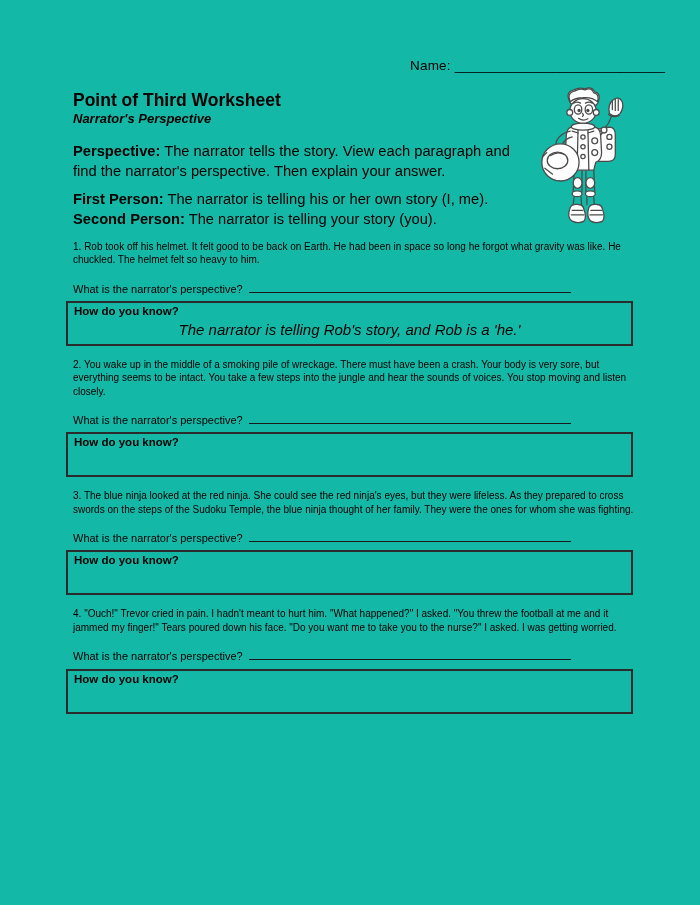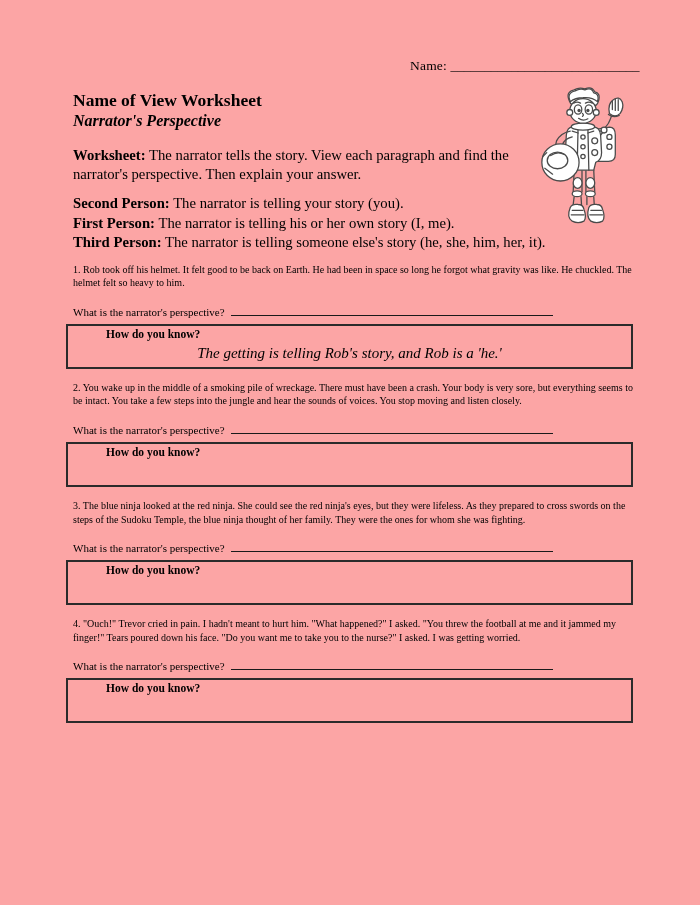--- a/index.html
+++ b/index.html
@@ -1,20 +1,20 @@
 <!DOCTYPE html>
 <html><head>
 <meta charset="utf-8">
 <style>
   html,body{margin:0;padding:0;background:#fff;}
   .page{
     position:relative;
     width:700px;height:905px;
-    background:#fca5a5;
-    font-family:Liberation Serif, serif;
+    background:#14b8a6;
+    font-family:Liberation Sans, sans-serif;
     color:#000;
     overflow:hidden;
   }
   .name-row{
     position:absolute;
     top:58px;left:410px;
     font-size:13.5px;
     white-space:nowrap;
     letter-spacing:.2px;
   }
@@ -25,21 +25,21 @@
     width:562px;
   }
   .title{
     margin:0;
     font-size:17.5px;
     font-weight:bold;
     line-height:1.15;
   }
   .subtitle{
     margin:2px 0 0 0;
-    font-size:16px;
+    font-size:13px;
     font-weight:bold;
     font-style:italic;
     line-height:1.15;
   }
   .directions{
     margin:15px 0 0 0;
     width:452px;
     font-size:14.7px;
     line-height:1.34;
   }
@@ -75,21 +75,20 @@
     margin:0 0 12px -7px;
     width:567px;
     height:45px;
     border:2px solid #2b2b2b;
     padding:2px 6px 0 6px;
   }
   .box-label{
     font-size:11.5px;
     font-weight:bold;
     line-height:1.2;
-    margin-left:32px;
   }
   .box-answer{
     margin-top:2px;
     font-size:15px;
     font-style:italic;
     text-align:center;
     line-height:1.2;
   }
   .astronaut{
     position:absolute;
@@ -165,39 +164,38 @@
       <circle cx="47" cy="25" r="1.7" fill="#4a4a4a" stroke="none"></circle>
       <circle cx="56" cy="25" r="1.7" fill="#4a4a4a" stroke="none"></circle>
       <path d="M41.5,17.5 Q45,15.5 48.5,17.5 M53.5,17.5 Q57,15.5 60.5,17.5"></path>
       <path d="M50.5,28 q1.8,1.5 0,3"></path>
       <path d="M46.5,33 Q51,36.5 56,33.5"></path>
     </svg>
   </div>
 
   <div class="content">
 
-    <h1 class="title">Name of View Worksheet</h1>
+    <h1 class="title">Point of Third Worksheet</h1>
     <h2 class="subtitle">Narrator's Perspective</h2>
 
-    <p class="directions"><strong>Worksheet:</strong> <span>The narrator tells the story. View each paragraph and find the narrator's perspective. Then explain your answer.</span></p>
+    <p class="directions"><strong>Perspective:</strong> <span>The narrator tells the story. View each paragraph and find the narrator's perspective. Then explain your answer.</span></p>
 
     <div class="definitions">
+      <p><strong>First Person:</strong> <span>The narrator is telling his or her own story (I, me).</span></p>
       <p><strong>Second Person:</strong> <span>The narrator is telling your story (you).</span></p>
-      <p><strong>First Person:</strong> <span>The narrator is telling his or her own story (I, me).</span></p>
-      <p><strong>Third Person:</strong> <span>The narrator is telling someone else's story (he, she, him, her, it).</span></p>
     </div>
 
     <div class="sections">
 
       <section>
         <p class="para"><span>1.</span> <span>Rob took off his helmet. It felt good to be back on Earth. He had been in space so long he forgot what gravity was like. He chuckled. The helmet felt so heavy to him.</span></p>
         <p class="question"><span>What is the narrator's perspective?</span><span class="blank"></span></p>
         <div class="answer-box">
           <div class="box-label">How do you know?</div>
-          <div class="box-answer">The getting is telling Rob's story, and Rob is a 'he.'</div>
+          <div class="box-answer">The narrator is telling Rob's story, and Rob is a 'he.'</div>
         </div>
       </section>
 
       <section>
         <p class="para"><span>2.</span> <span>You wake up in the middle of a smoking pile of wreckage. There must have been a crash. Your body is very sore, but everything seems to be intact. You take a few steps into the jungle and hear the sounds of voices. You stop moving and listen closely.</span></p>
         <p class="question"><span>What is the narrator's perspective?</span><span class="blank"></span></p>
         <div class="answer-box">
           <div class="box-label">How do you know?</div>
           <div class="box-answer"></div>
         </div>

